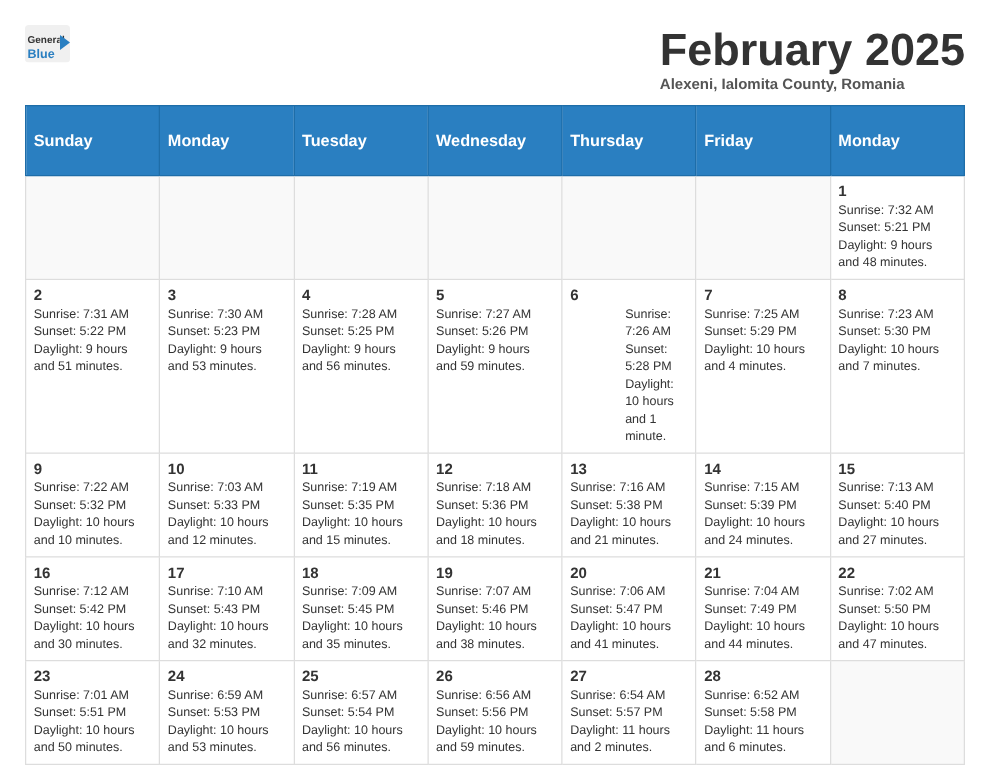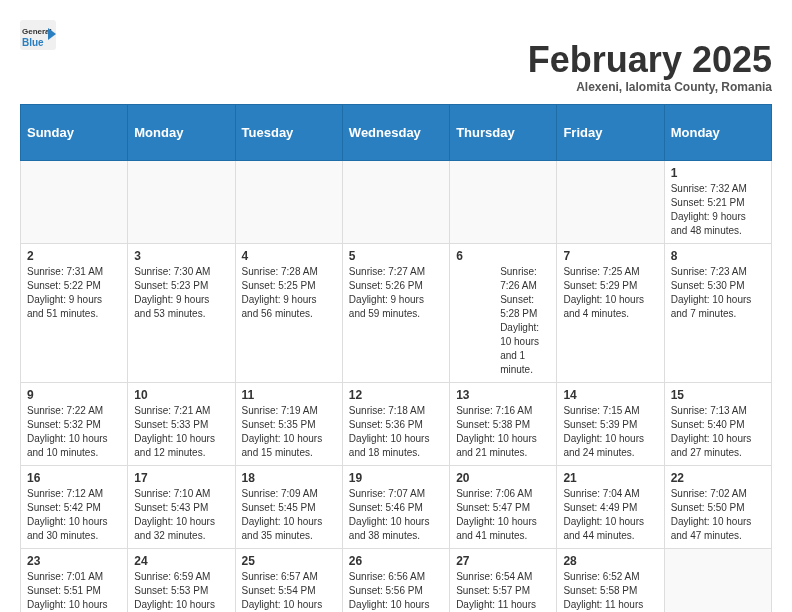--- a/index.html
+++ b/index.html
@@ -15,22 +15,20 @@
       justify-content: space-between;
       align-items: flex-start;
       margin-bottom: 10px;
     }
     .logo {
       display: flex;
       flex-direction: column;
       align-items: flex-start;
     }
     .title-block {
-      text-align: right;
-      margin-top: 20px;
     }
     .calendar-title {
       font-size: 36px;
       font-weight: bold;
       color: #333;
       line-height: 1.1;
     }
     .calendar-subtitle {
       font-size: 12px;
       color: #555;
@@ -168,21 +166,21 @@
       </tr>
       <tr>
         <td>
           <span class="day-number">9</span>
           <div class="day-info" style="white-space: pre-line;">Sunrise: 7:22 AM
 Sunset: 5:32 PM
 Daylight: 10 hours and 10 minutes.</div>
         </td>
         <td>
           <span class="day-number">10</span>
-          <div class="day-info" style="white-space: pre-line;">Sunrise: 7:21 AM
+          <div class="day-info" style="white-space: pre-line;">Sunrise: 7:03 AM
 Sunset: 5:33 PM
 Daylight: 10 hours and 12 minutes.</div>
         </td>
         <td>
           <span class="day-number">11</span>
           <div class="day-info" style="white-space: pre-line;">Sunrise: 7:19 AM
 Sunset: 5:35 PM
 Daylight: 10 hours and 15 minutes.</div>
         </td>
         <td>
@@ -237,21 +235,21 @@
         </td>
         <td>
           <span class="day-number">20</span>
           <div class="day-info" style="white-space: pre-line;">Sunrise: 7:06 AM
 Sunset: 5:47 PM
 Daylight: 10 hours and 41 minutes.</div>
         </td>
         <td>
           <span class="day-number">21</span>
           <div class="day-info" style="white-space: pre-line;">Sunrise: 7:04 AM
-Sunset: 4:49 PM
+Sunset: 7:49 PM
 Daylight: 10 hours and 44 minutes.</div>
         </td>
         <td>
           <span class="day-number">22</span>
           <div class="day-info" style="white-space: pre-line;">Sunrise: 7:02 AM
 Sunset: 5:50 PM
 Daylight: 10 hours and 47 minutes.</div>
         </td>
       </tr>
       <tr>

